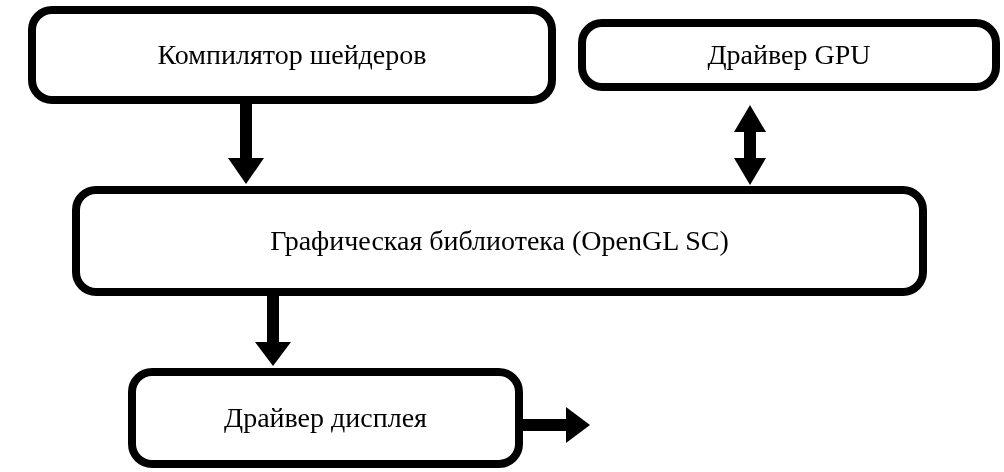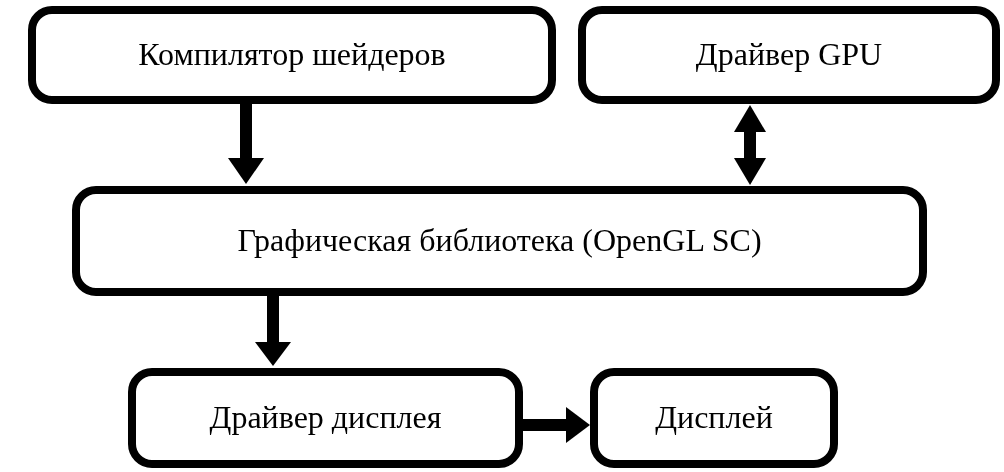--- a/index.html
+++ b/index.html
@@ -18,27 +18,27 @@
   .node {
     position: absolute;
     box-sizing: border-box;
     background: #ffffff;
     border: 8px solid #000000;
     border-radius: 24px;
     display: flex;
     align-items: center;
     justify-content: center;
     text-align: center;
-    font-size: 32px;
+    font-size: 28px;
     line-height: 1.1;
     color: #000000;
     white-space: nowrap;
   }
   #node-shader-compiler { left: 28px;  top: 6px;   width: 528px; height: 98px; }
-  #node-gpu-driver      { left: 578px; top: 6px;   width: 422px; height: 98px; }
+  #node-gpu-driver      { left: 578px; top: 19px;   width: 422px; height: 72px; }
   #node-graphics-library{ left: 60px;  top: 186px; width: 855px; height: 110px; margin-left: 12px; }
   #node-display-driver  { left: 128px; top: 368px; width: 395px; height: 100px; }
   #node-display         { left: 590px; top: 368px; width: 248px; height: 100px; }
   #arrow-layer {
     position: absolute;
     left: 0; top: 0;
     width: 1004px;
     height: 472px;
     pointer-events: none;
   }
@@ -57,23 +57,20 @@
   </div>
 
   <div class="node" id="node-graphics-library">
     <span>Графическая библиотека (OpenGL SC)</span>
   </div>
 
   <div class="node" id="node-display-driver">
     <span>Драйвер дисплея</span>
   </div>
 
-  <div class="node" id="node-display">
-    <span>Дисплей</span>
-  </div>
 
   <svg id="arrow-layer" viewBox="0 0 1004 472" xmlns="http://www.w3.org/2000/svg">
 
     <g fill="#000000">
       <rect x="240" y="103" width="12" height="57"></rect>
       <polygon points="228,158 264,158 246,184"></polygon>
     </g>
 
     <g fill="#000000">
       <rect x="744" y="128" width="12" height="34"></rect>

